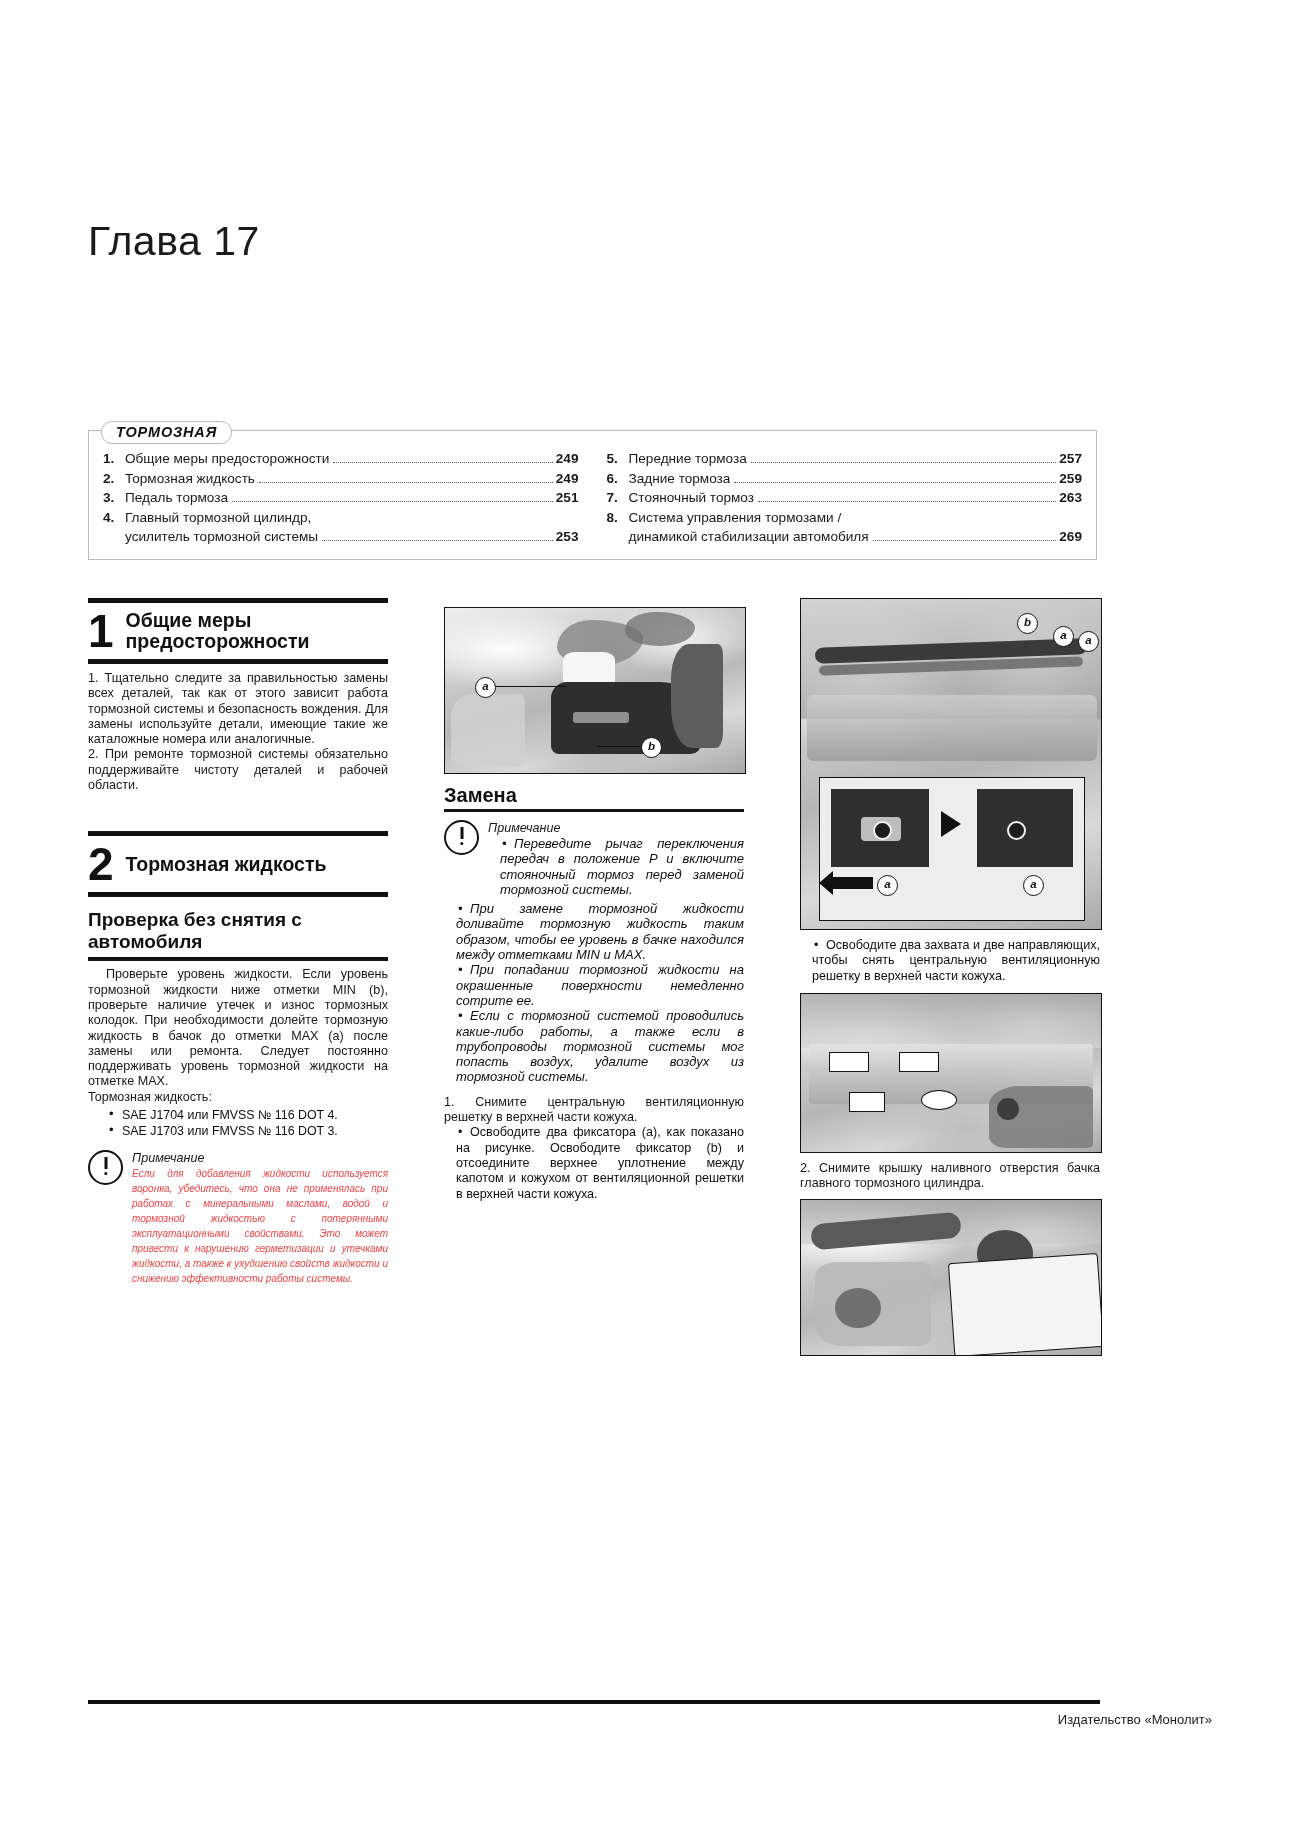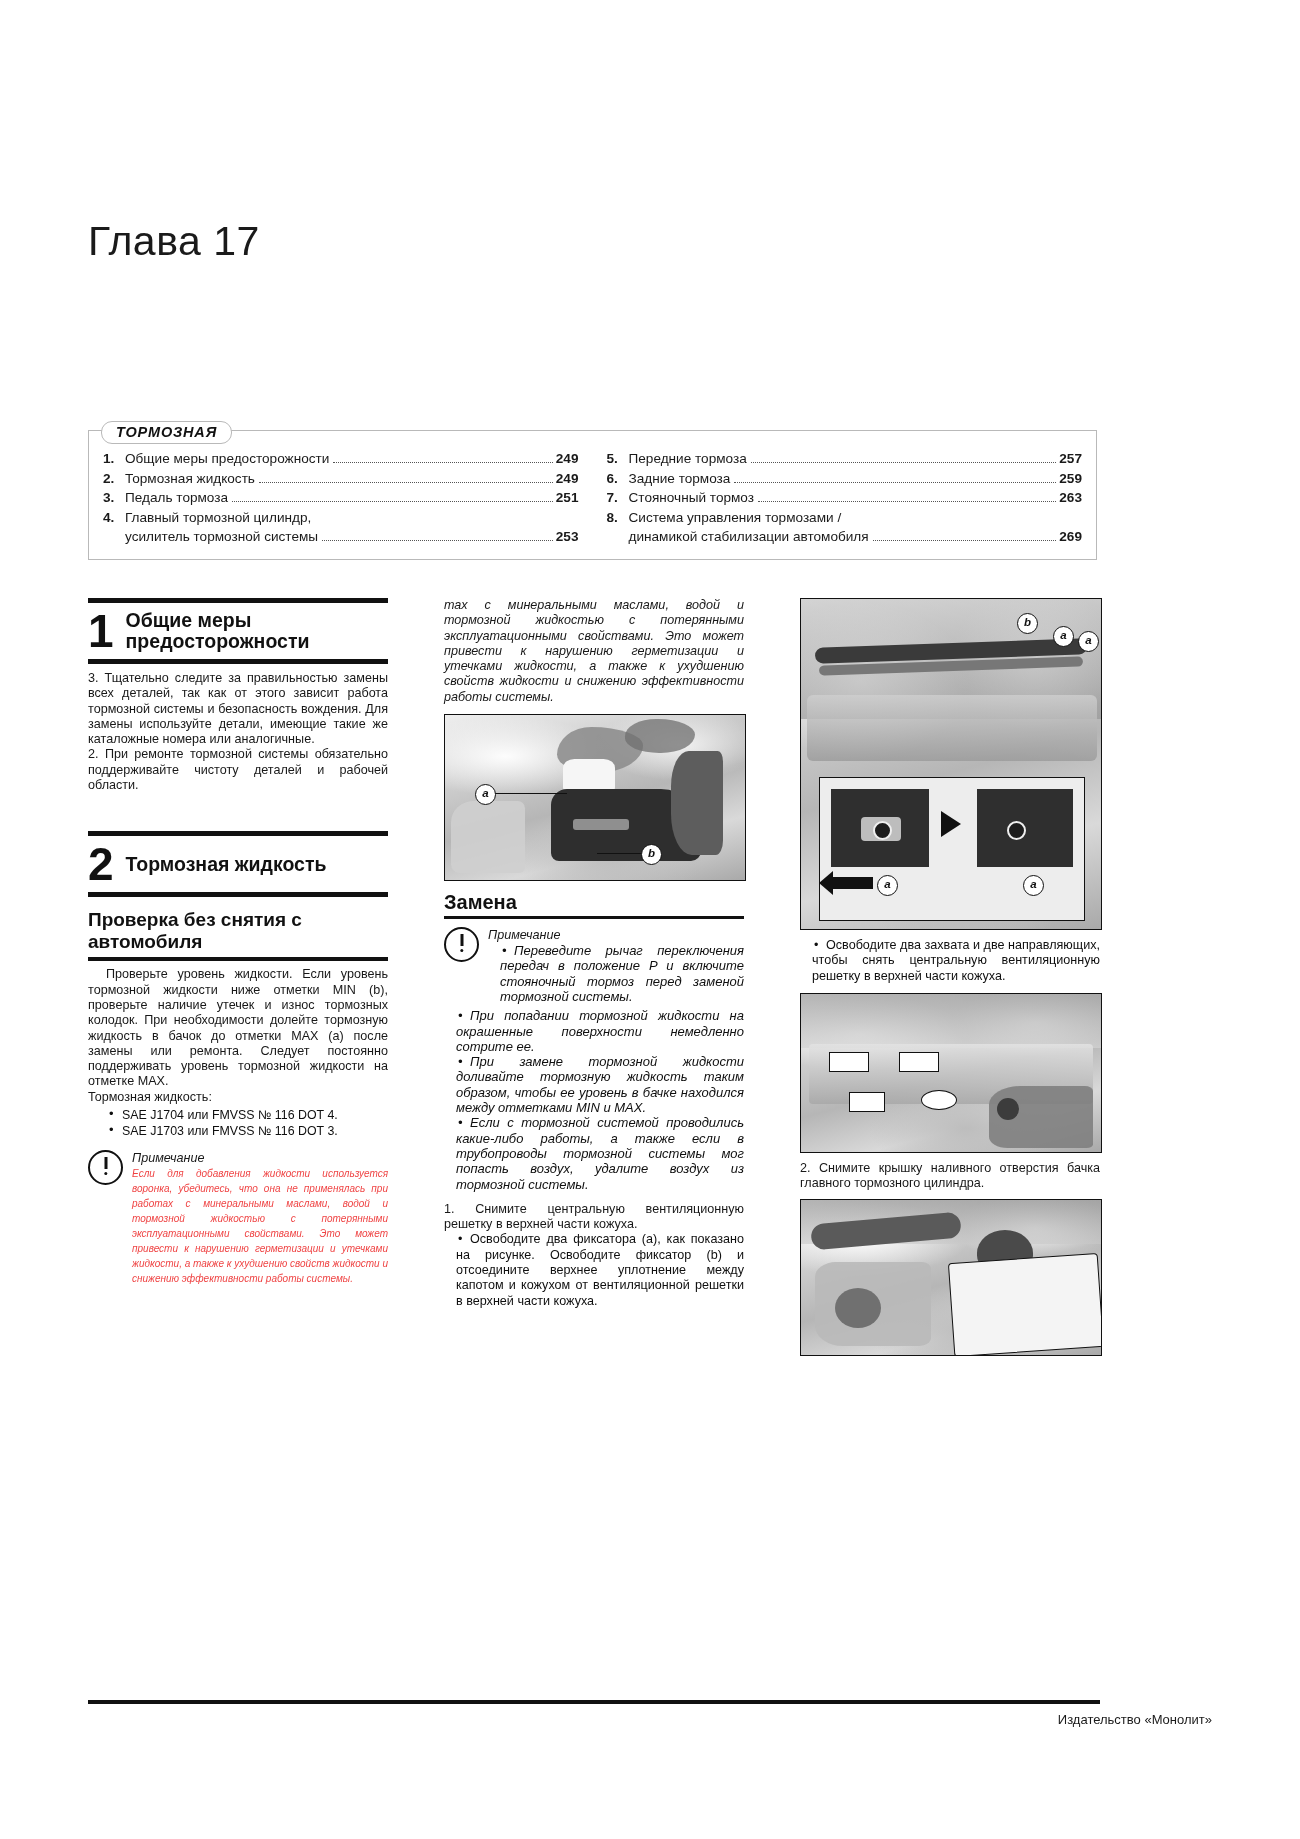--- a/index.html
+++ b/index.html
@@ -274,21 +274,21 @@
 
       <div class="sec">
         <div class="sec-rule"></div>
         <div class="sec-inner">
           <span class="sec-num">1</span>
           <span class="sec-name">Общие меры предосторожности</span>
         </div>
         <div class="sec-rule"></div>
       </div>
 
-      <p class="txt" style="margin-top:6px">3. Тщательно следите за правильностью замены всех деталей, так как от этого зависит работа тормозной системы и безопасность вождения. Для замены используйте детали, имеющие такие же каталожные номера или аналогичные.</p>
+      <p class="txt" style="margin-top:6px">1. Тщательно следите за правильностью замены всех деталей, так как от этого зависит работа тормозной системы и безопасность вождения. Для замены используйте детали, имеющие такие же каталожные номера или аналогичные.</p>
       <p class="txt">2. При ремонте тормозной системы обязательно поддерживайте чистоту деталей и рабочей области.</p>
 
       <div class="sec" style="margin-top:38px">
         <div class="sec-rule"></div>
         <div class="sec-inner">
           <span class="sec-num">2</span>
           <span class="sec-name">Тормозная жидкость</span>
         </div>
         <div class="sec-rule"></div>
       </div>
@@ -309,21 +309,20 @@
         <span class="note-body">
           <span class="note-title">Примечание</span>
           <p class="note-txt">Если для добавления жидкости используется воронка, убедитесь, что она не применялась при работах с минеральными маслами, водой и тормозной жидкостью с потерянными эксплуатационными свойствами. Это может привести к нарушению герметизации и утечками жидкости, а также к ухудшению свойств жидкости и снижению эффективности работы системы.</p>
         </span>
       </div>
 
     </div>
 
     <div class="col col-2">
 
-      <p class="txt ital">тах с минеральными маслами, водой и тормозной жидкостью с потерянными эксплуатационными свойствами. Это может привести к нарушению герметизации и утечками жидкости, а также к ухудшению свойств жидкости и снижению эффективности работы системы.</p>
 
       <div class="fig" style="width:300px;height:165px;margin-top:9px">
         <div class="engine"></div>
         <div class="blob" style="left:112px;top:12px;width:86px;height:46px;background:#8a8a8a;opacity:.85;border-radius:40% 60% 55% 45%/60% 40% 60% 40%;"></div>
         <div class="blob" style="left:180px;top:4px;width:70px;height:34px;background:#6f6f6f;opacity:.75;"></div>
         <div class="blob" style="left:118px;top:44px;width:52px;height:40px;background:#f6f6f6;border-radius:22% 22% 30% 30%;"></div>
         <div style="position:absolute;left:106px;top:74px;width:150px;height:72px;background:#2e2e2e;border-radius:16px 40px 10px 8px;"></div>
         <div style="position:absolute;left:128px;top:104px;width:56px;height:11px;background:#8f8f8f;border-radius:3px;"></div>
         <div style="position:absolute;left:226px;top:36px;width:52px;height:104px;background:#5d5d5d;border-radius:34% 10% 14% 40%;"></div>
         <div style="position:absolute;left:6px;top:86px;width:74px;height:72px;background:#cfcfcf;border-radius:30% 10% 8% 12%;opacity:.9"></div>
@@ -337,22 +336,22 @@
       <div class="mid-rule"></div>
 
       <div class="note" style="margin-top:2px">
         <span class="note-ico"></span>
         <span class="note-body">
           <span class="note-title">Примечание</span>
           <p class="ibul">Переведите рычаг переключения передач в положение P и включите стояночный тормоз перед заменой тормозной системы.</p>
         </span>
       </div>
 
+      <p class="ibul">При замене тормозной жидкости доливайте тормозную жидкость таким образом, чтобы ее уровень в бачке находился между отметками MIN и MAX.</p>
       <p class="ibul">При попадании тормозной жидкости на окрашенные поверхности немедленно сотрите ее.</p>
-      <p class="ibul">При замене тормозной жидкости доливайте тормозную жидкость таким образом, чтобы ее уровень в бачке находился между отметками MIN и MAX.</p>
       <p class="ibul">Если с тормозной системой проводились какие-либо работы, а также если в трубопроводы тормозной системы мог попасть воздух, удалите воздух из тормозной системы.</p>
 
       <p class="txt" style="margin-top:10px">1. Снимите центральную вентиляционную решетку в верхней части кожуха.</p>
       <p class="rbul">Освободите два фиксатора (a), как показано на рисунке. Освободите фиксатор (b) и отсоедините верхнее уплотнение между капотом и кожухом от вентиляционной решетки в верхней части кожуха.</p>
 
     </div>
 
     <div class="col col-3">
 
       <div class="fig" style="width:300px;height:330px;">

